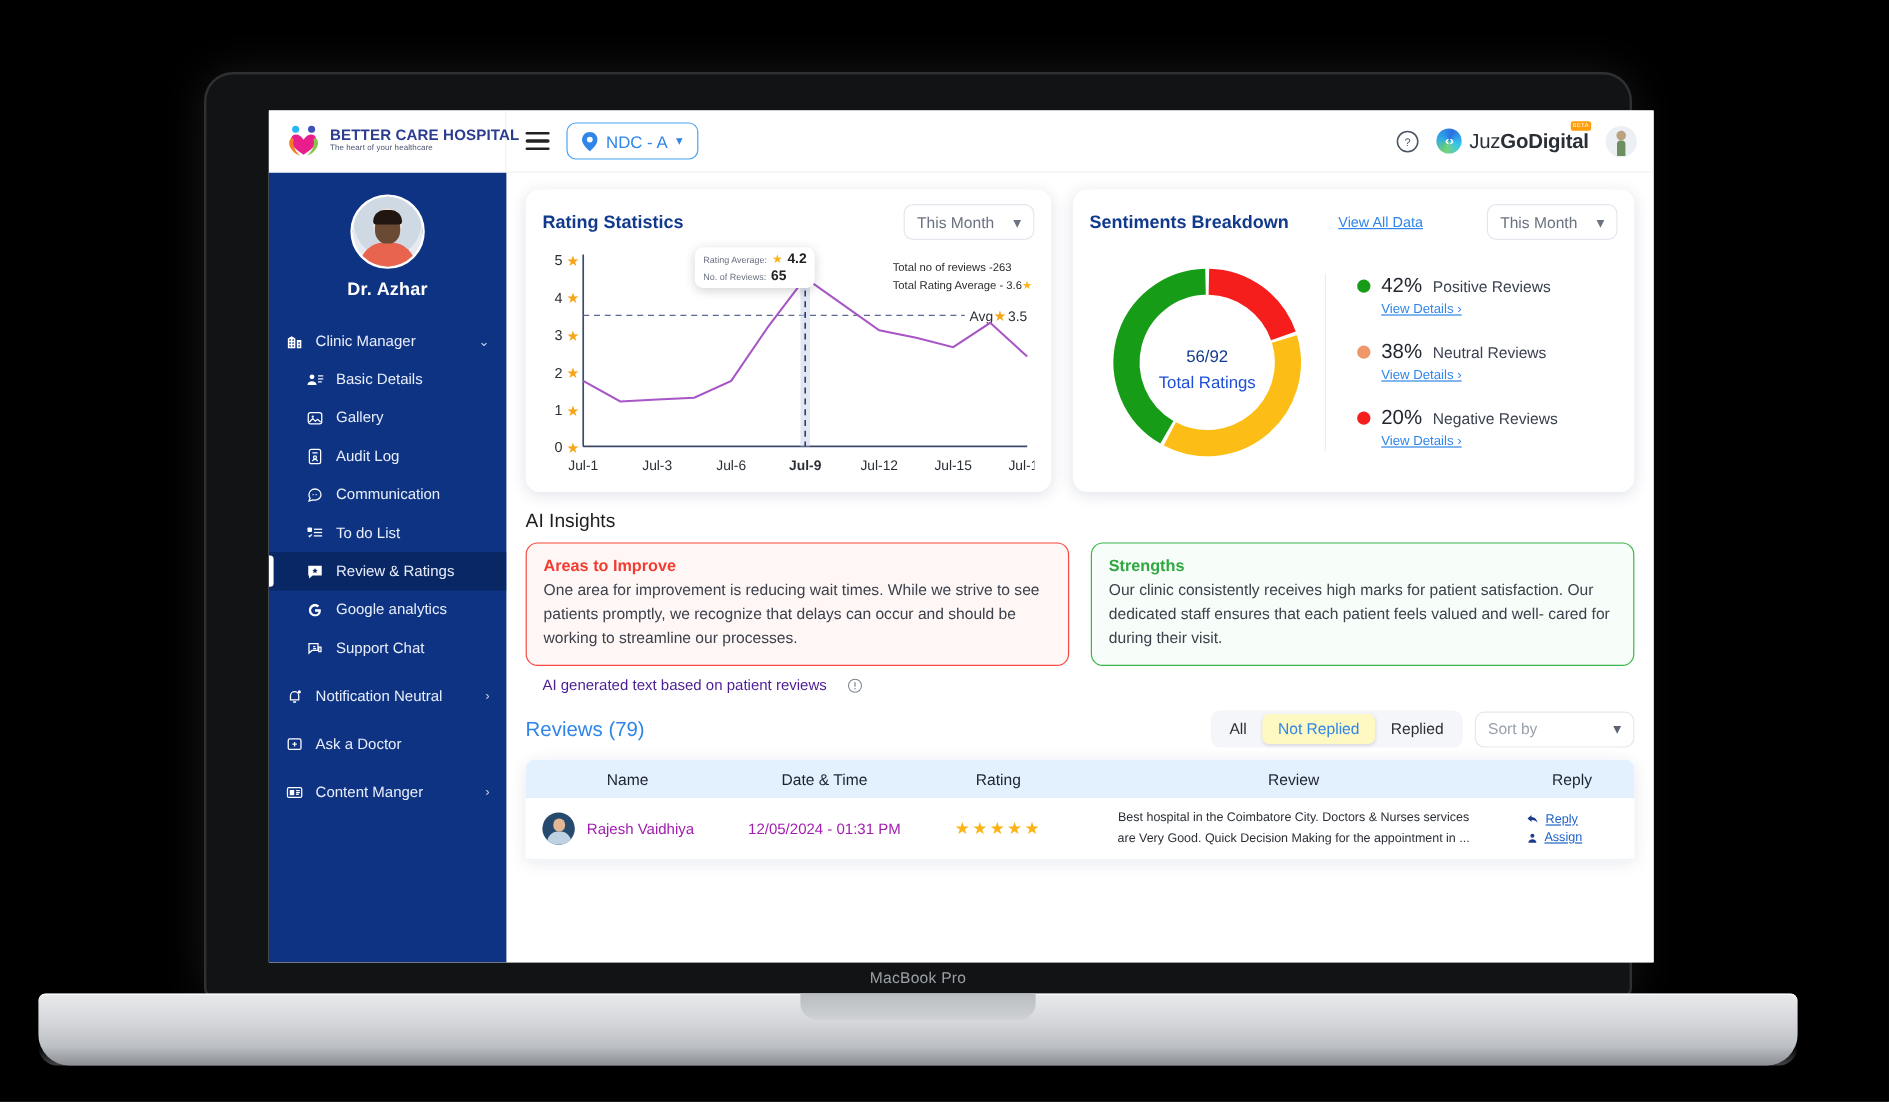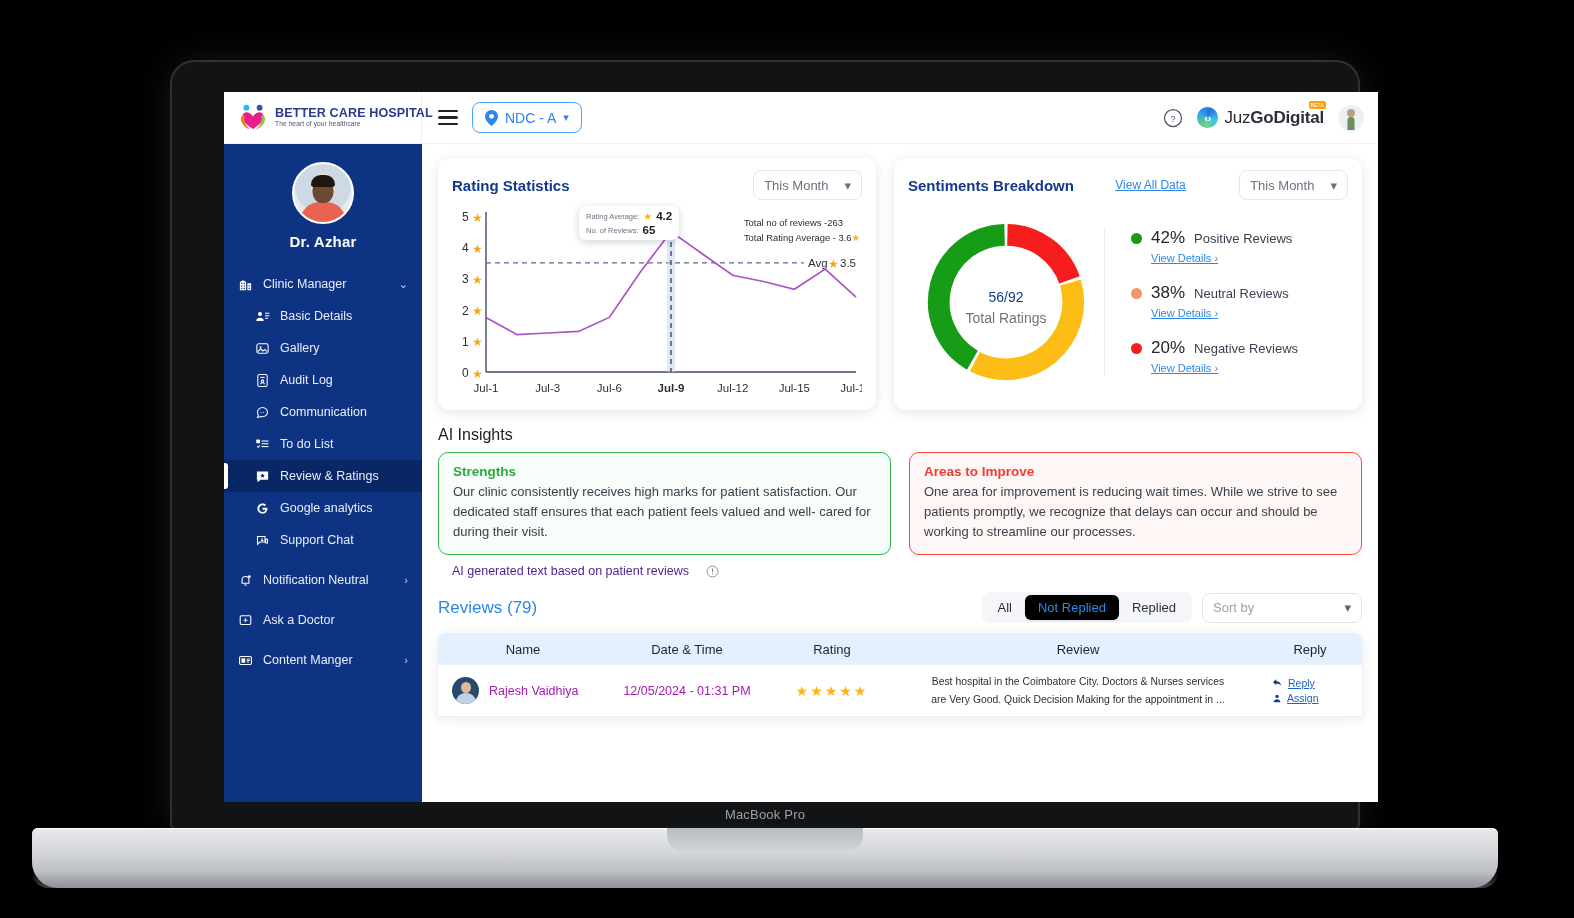--- a/index.html
+++ b/index.html
@@ -138,21 +138,21 @@
   .tip .r2 { font-size: 7.5px; color: #6b7280; display: flex; align-items: center; gap: 4px; margin-top: 2px;}
   .tip b { font-size: 11.5px; color: #222; font-weight: 600; }
   .totals { position: absolute; right: 2px; top: 12px; text-align: left; font-size: 9.4px; color: #2b2b2b; line-height: 1.55; }
 
   
   .donut-row { display: flex; align-items: center; height: 200px; margin-top: 2px;}
   .donut-box { width: 196px; flex: 0 0 196px; position: relative; display: flex; align-items: center; justify-content: center;}
   .donut-center { position: absolute; text-align: center; }
   .donut-num { font-size: 26px; color: #1f2430; font-weight: 400; }
   .donut-num span { font-size: 14px; color: #123a8c; }
-  .donut-lbl { font-size: 14px; color: #737373; margin-top: 1px;}
+  .donut-lbl { font-size: 14px; color: #1d4ed8; margin-top: 1px;}
   .legend { flex: 1; border-left: 1px solid #e9edf3; padding-left: 26px; }
   .legend-item { margin-bottom: 17px; }
   .legend-item:last-child { margin-bottom: 0; }
   .legend-top { display: flex; align-items: center; gap: 9px; }
   .dot { width: 11px; height: 11px; border-radius: 50%; flex: 0 0 11px;}
   .legend-pct { font-size: 17px; color: #22262e; }
   .legend-txt { font-size: 13px; color: #3b4150; }
   .legend-link { font-size: 11px; color: #2f86e8; text-decoration: underline; margin-left: 20px; cursor: pointer; display:inline-block; margin-top:2px;}
 
   
@@ -167,22 +167,22 @@
   .ai-p { font-size: 13px; color: #3c414b; line-height: 1.54; }
   .ai-note { font-size: 12.5px; color: #4c1d95; margin: 9px 0 0 14px; display: flex; align-items: center; gap: 17px;}
 
   
   .rev-head { display: flex; align-items: center; margin-top: 14px; }
   .rev-title { font-size: 17px; color: #1d1d1f; }
   .rev-title span { color: #2f86e8; }
   .seg { margin-left: auto; display: flex; background: #f4f6f9; border-radius: 8px; padding: 3px; }
   .seg button { border: none; background: transparent; font-family: inherit; font-size: 13px; color: #2b2f36;
     padding: 5px 13px; border-radius: 6px; cursor: pointer; }
-  .seg button.on { background: #000000; color: #2f86e8; box-shadow: 0 1px 3px rgba(0,0,0,.10); }
-  .sortby { margin-left: 10px; display: flex; align-items: center; width: 160px;
+  .seg button.on { background: #fef9c3; color: #2f86e8; box-shadow: 0 1px 3px rgba(0,0,0,.10); }
+  .sortby { margin-left: 10px; display: flex; align-items: center; width: 133px;
     border: 1px solid #e3e7ed; border-radius: 8px; height: 30px; padding: 0 10px; font-size: 13px; color: #9aa1ad; cursor: pointer; background:#fff;}
   .sortby .cv { margin-left: auto; color:#5a6270;}
 
   .tbl { margin-top: 10px; border-radius: 8px 8px 0 0; overflow: hidden; box-shadow: 0 2px 12px rgba(20,40,90,.10);}
   .thead { display: flex; background: #e3f0fd; height: 32px; align-items: center; font-size: 13px; color: #1d2430; }
   .trow { display: flex; align-items: center; height: 52px; background: #fff; border-bottom: 1px solid #eceff4; }
   .c-name { width: 170px; flex: 0 0 170px; display: flex; align-items: center; gap: 10px; padding-left: 14px;}
   .c-date { width: 158px; flex: 0 0 158px; text-align: center; }
   .c-rate { width: 132px; flex: 0 0 132px; text-align: center; }
   .c-rev  { flex: 1; text-align: center; padding: 0 10px;}
@@ -510,27 +510,27 @@
          <span class="legend-txt">Negative Reviews</span>
        </div>
        <a class="legend-link">View Details ›</a></div>
                     </div>
                 </div>
               </div>
             </div>
 
             <div class="ai-title">AI Insights</div>
             <div class="ai-row">
+              <div class="ai-card bad">
+                <div class="ai-h bad">Areas to Improve</div>
+                <div class="ai-p">One area for improvement is reducing wait times. While we strive to see patients promptly, we recognize that delays can occur and should be working to streamline our processes.</div>
+              </div>
               <div class="ai-card good">
                 <div class="ai-h good">Strengths</div>
                 <div class="ai-p">Our clinic consistently receives high marks for patient satisfaction. Our dedicated staff ensures that each patient feels valued and well- cared for during their visit.</div>
-              </div>
-              <div class="ai-card bad">
-                <div class="ai-h bad">Areas to Improve</div>
-                <div class="ai-p">One area for improvement is reducing wait times. While we strive to see patients promptly, we recognize that delays can occur and should be working to streamline our processes.</div>
               </div>
             </div>
             <div class="ai-note">
               <span>AI generated text based on patient reviews</span>
               <svg width="13" height="13" viewBox="0 0 24 24">
                 <circle cx="12" cy="12" r="10" fill="none" stroke="#7a828f" stroke-width="1.6"></circle>
                 <rect x="11.1" y="6.4" width="1.8" height="7" fill="#7a828f"></rect>
                 <circle cx="12" cy="16.4" r="1.1" fill="#7a828f"></circle>
               </svg>
             </div>

